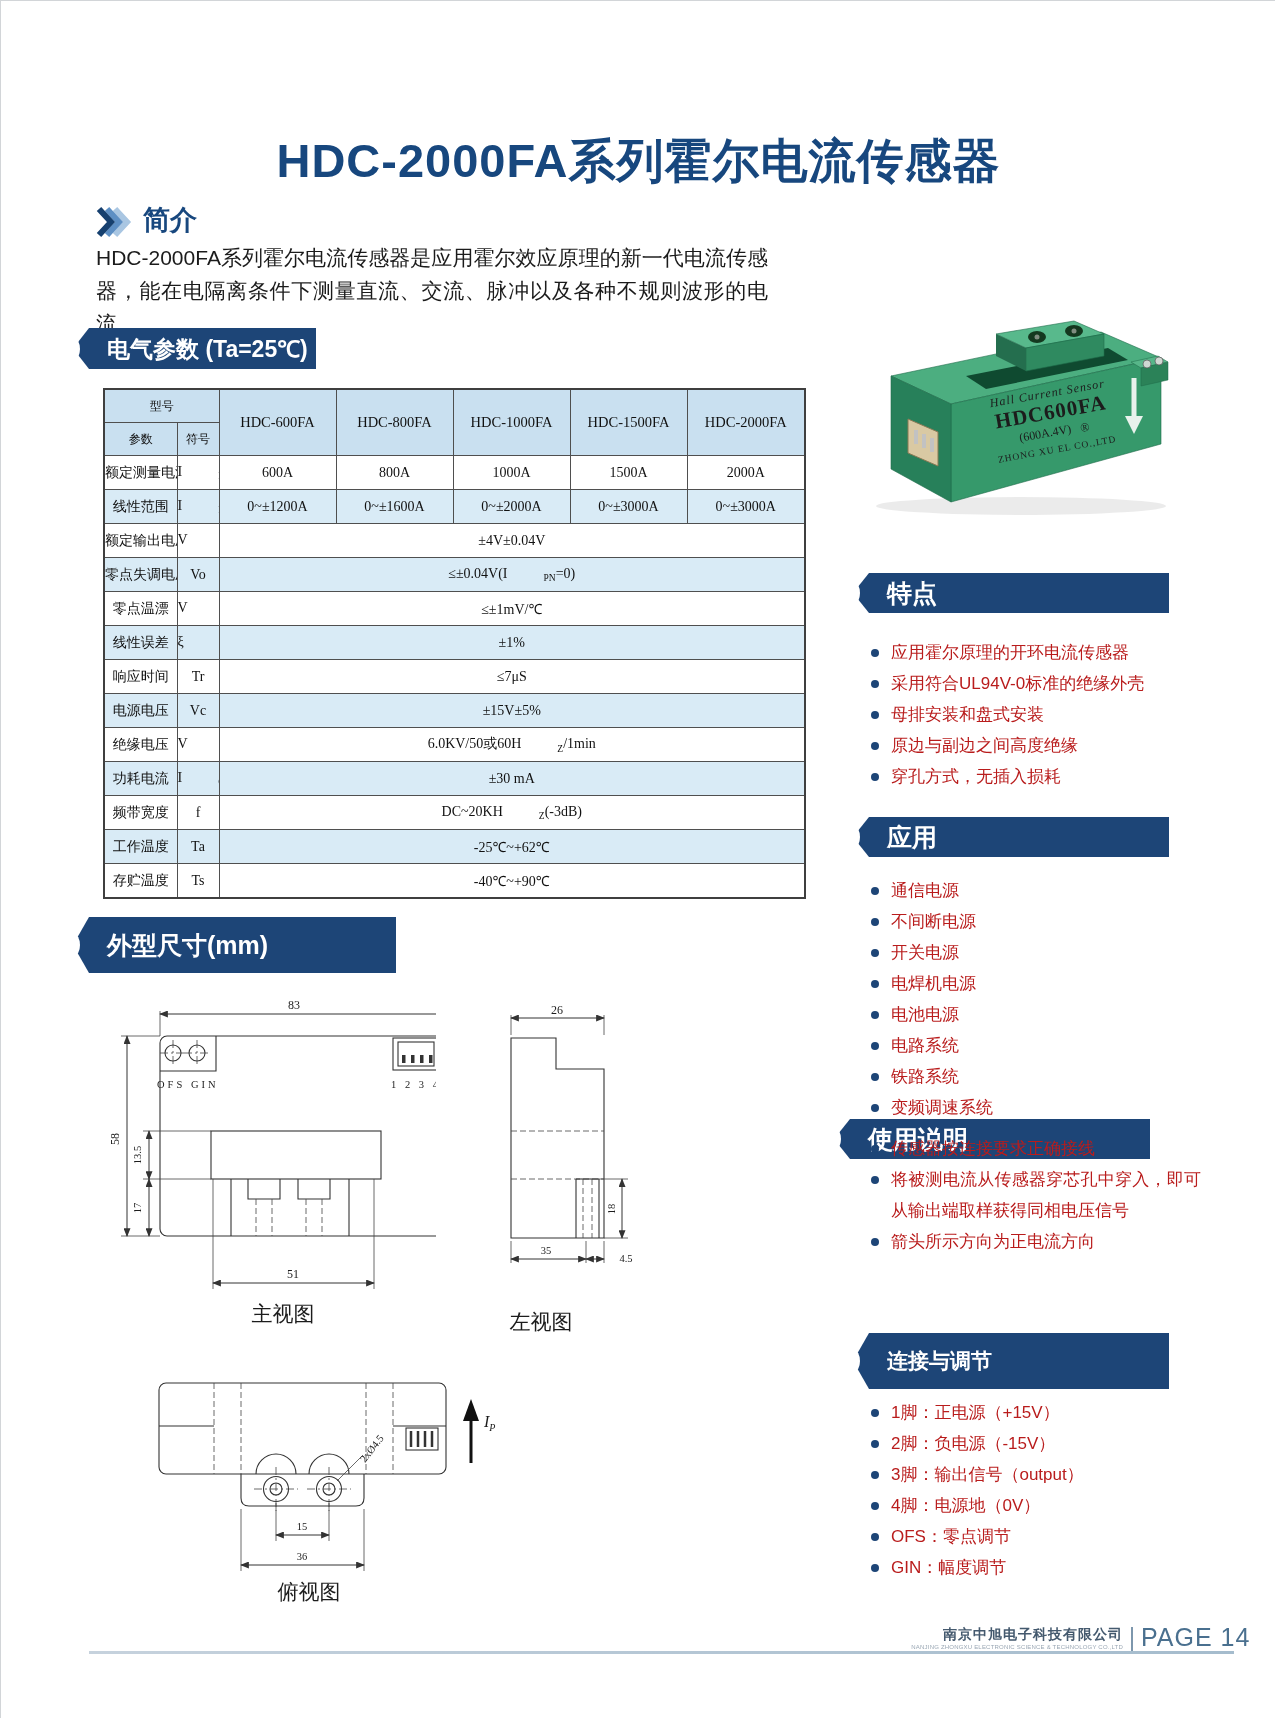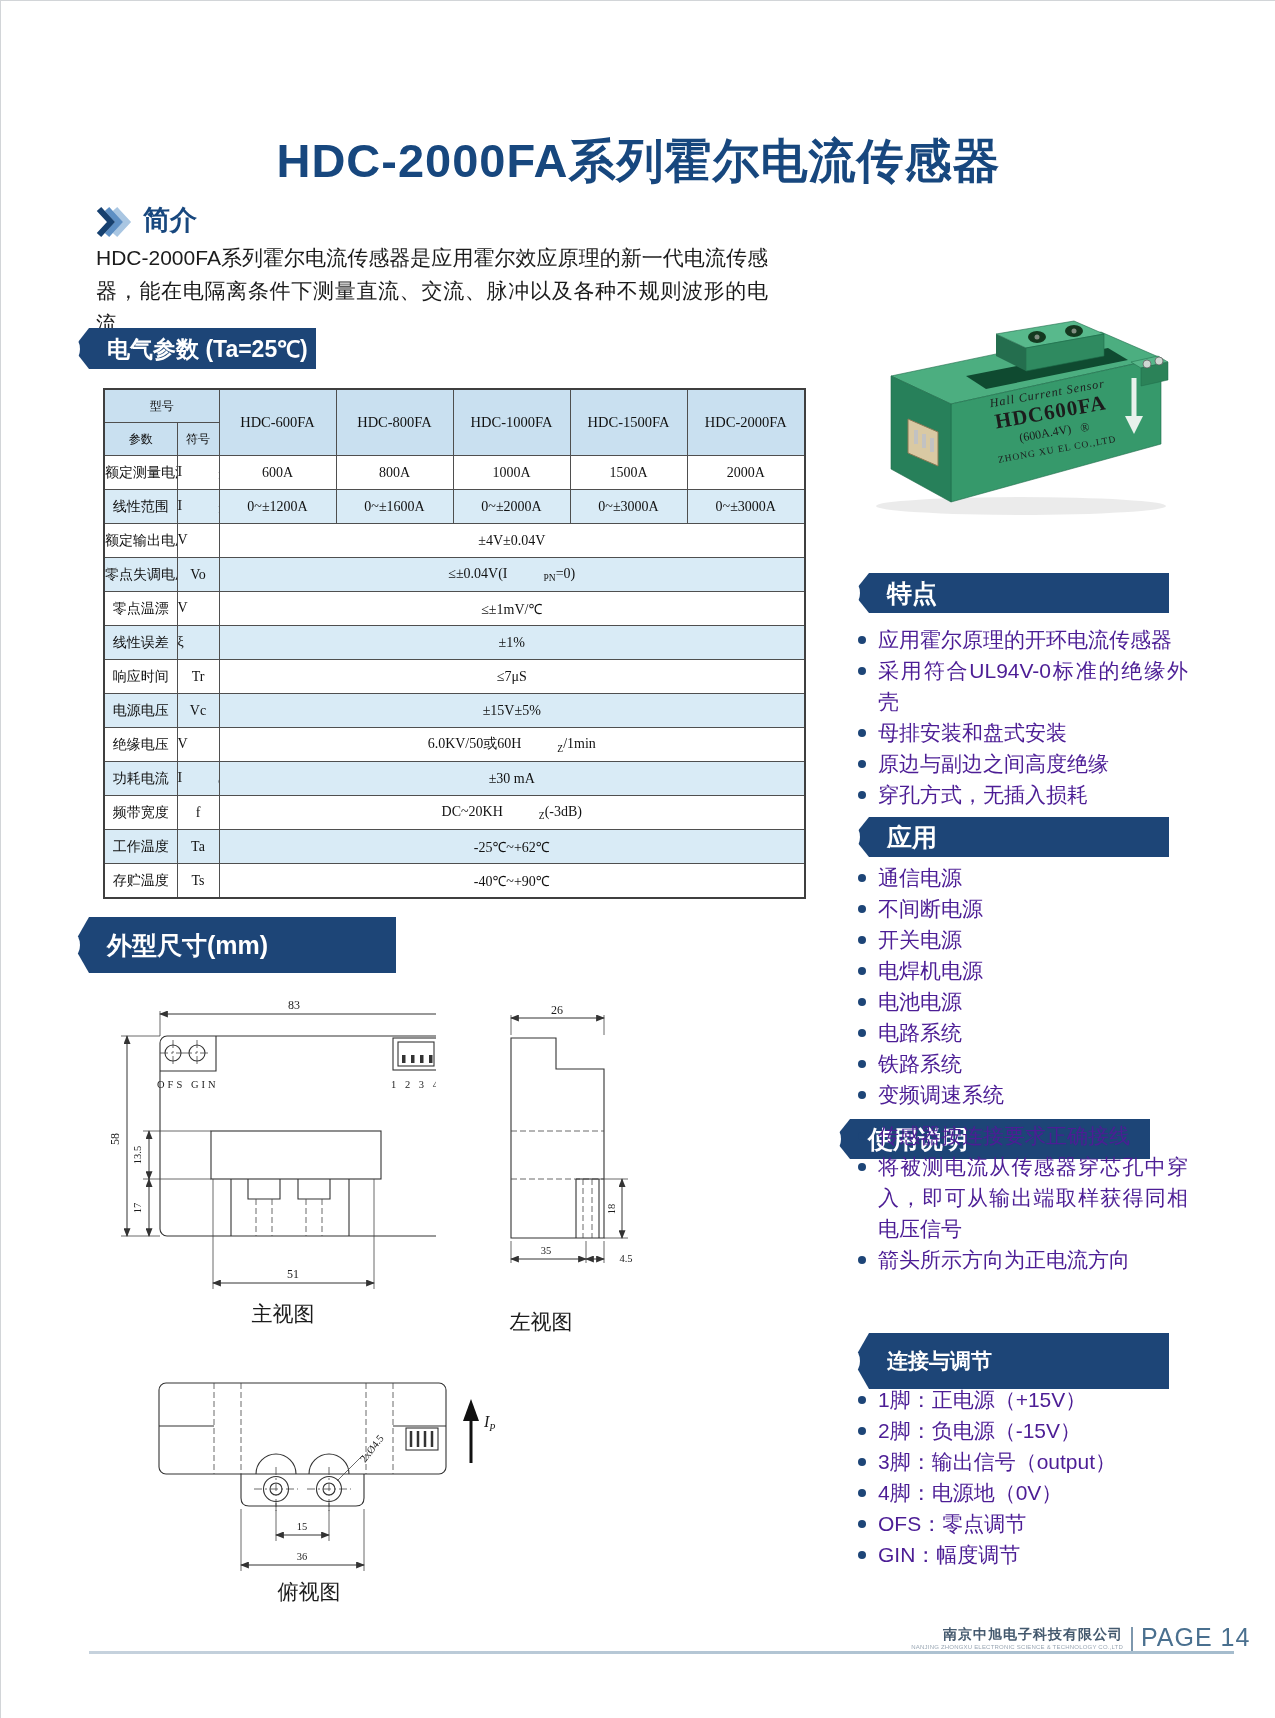--- a/index.html
+++ b/index.html
@@ -24,22 +24,22 @@
   table.spec th,table.spec td{border:1px solid #4f4f4f;text-align:center;padding:0;overflow:hidden;}
   table.spec{border:2px solid #3f3f3f;}
   table.spec thead th{background:var(--table-header-blue,#c9e0f0);font-weight:normal;font-size:12px;height:32px;}
   table.spec thead th.model-th{font-size:14.5px;}
   table.spec tbody td{height:33px;font-size:14px;background:#fff;}
   table.spec tbody tr.alt td{background:var(--table-row-blue,#d9ebf6);}
   td.param-td{font-size:12.5px;white-space:nowrap;}
   td.symbol-td{font-size:15px;}
   sub{font-size:68%;margin-left:36px;}
   
-  .blist{position:absolute;left:852px;width:332px;list-style:none;margin:3px;padding:0;
-        font-size:21px;line-height:31px;color:#4c1d95;}
+  .blist{position:absolute;left:852px;width:332px;list-style:none;margin:16px;padding:0;
+        font-size:17px;line-height:31px;color:#b91c1c;}
   .blist li{display:flex;align-items:flex-start;}
   .blist .dot{width:8px;height:8px;border-radius:50%;background:var(--banner-navy,#1d4577);
         margin:12px 12px 0 2px;flex:none;}
   .blist .li-text{flex:1;text-align:justify;}
   
   svg text{font-family:"Liberation Serif",serif;fill:#1c1c1c;}
   .ln{stroke:#333;fill:none;stroke-width:1.1px;}
   .dashed{stroke-dasharray:6 3;}
   .cline{stroke-dasharray:8 3 2 3;}
   .dim{stroke:#333;stroke-width:1px;fill:none;marker-start:url(#arr);marker-end:url(#arr);}

